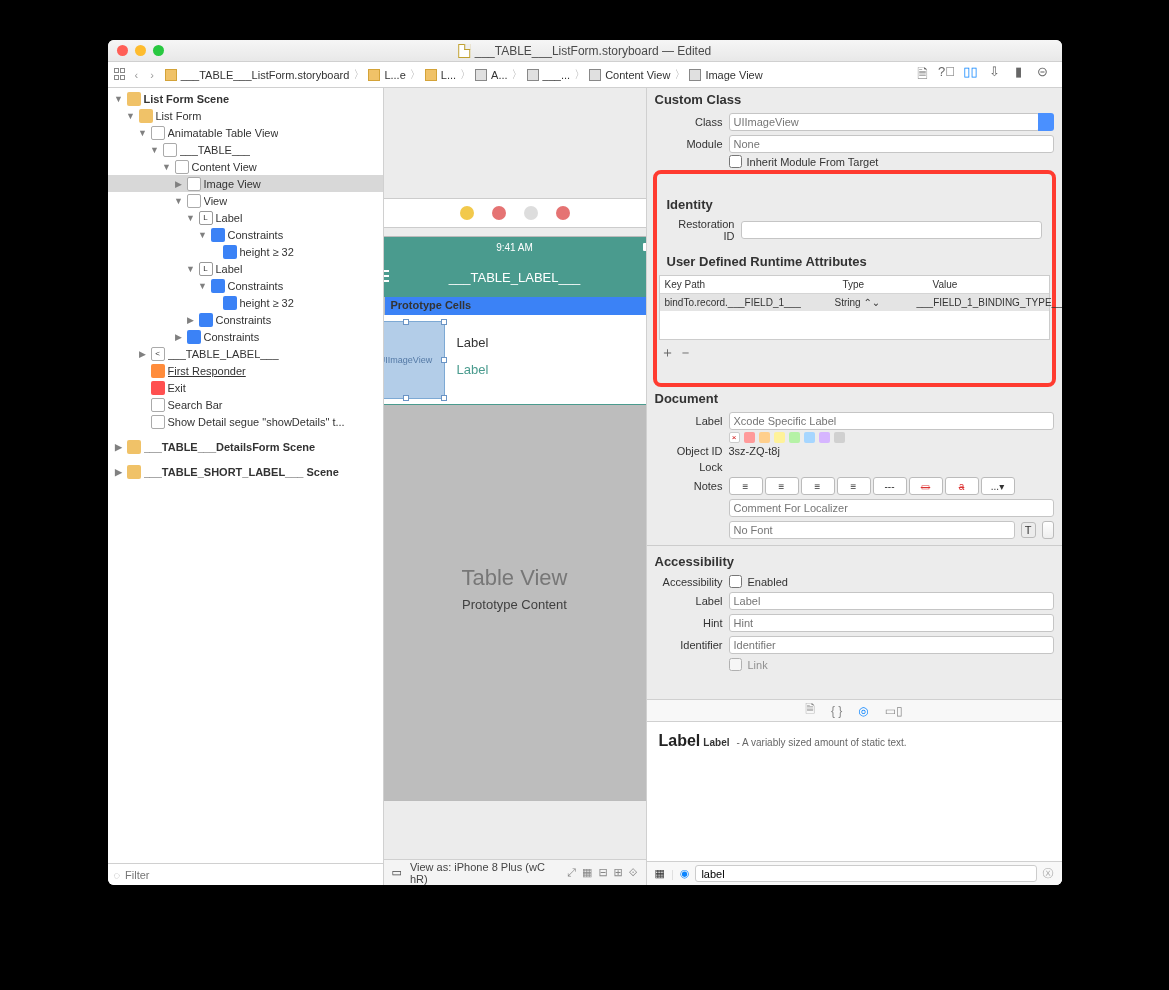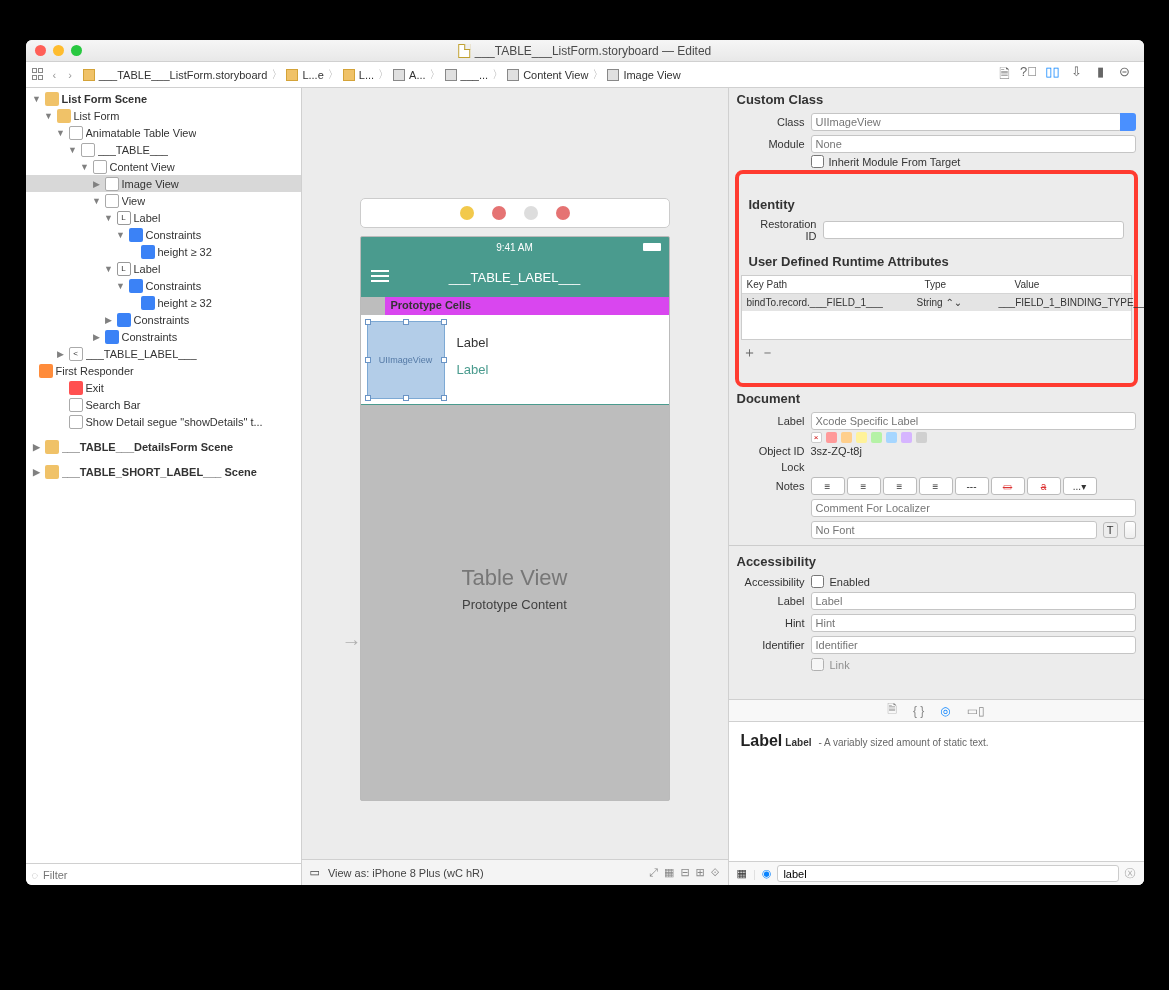--- a/index.html
+++ b/index.html
@@ -1,17 +1,17 @@
 <!DOCTYPE html>
 <html><head>
 <meta charset="utf-8">
 <style>
 * { box-sizing: border-box; margin: 0; padding: 0; font-family: -apple-system, "Helvetica Neue", Arial, sans-serif; }
 body { background: #000; display: flex; align-items: flex-start; justify-content: center; }
-.window { width: 1118px; height: 845px; background: #ececec; border-radius: 6px; box-shadow: 0 10px 30px rgba(0,0,0,.5); display: flex; flex-direction: column; overflow: hidden; margin: 40px 0; position: relative; }
+.window { width: 954px; height: 845px; background: #ececec; border-radius: 6px; box-shadow: 0 10px 30px rgba(0,0,0,.5); display: flex; flex-direction: column; overflow: hidden; margin: 40px 0; position: relative; }
 .titlebar { height: 22px; background: linear-gradient(#f6f6f6,#e8e8e8); border-bottom: 1px solid #d0d0d0; display: flex; align-items: center; position: relative; font-size: 12px; color: #4a4a4a; }
 .traffic { display: flex; gap: 7px; margin-left: 9px; }
 .dot { width: 11px; height: 11px; border-radius: 50%; }
 .dot.red{background:#ff5f57;} .dot.yellow{background:#febc2e;} .dot.green{background:#28c840;}
 .title-center { position: absolute; left: 50%; transform: translateX(-50%); display: flex; align-items: center; gap: 5px; }
 .file-icon { width: 12px; height: 14px; background: #fff; border:1px solid #c0a030; position: relative; }
 .file-icon::after { content:''; position:absolute; right:-1px; top:-1px; width:5px;height:5px; background:#eee; border-left:1px solid #c0a030;border-bottom:1px solid #c0a030;}
 .toolbar { height: 26px; background:#fff; border-bottom:1px solid #d0d0d0; display:flex; align-items:center; font-size:11px; color:#333; }
 .tb-left { display:flex; align-items:center; gap:4px; padding: 0 6px; }
 .grid-icon { width:13px; height:13px; display:flex; flex-wrap:wrap; gap:1px; }
@@ -47,21 +47,21 @@
 .canvas-area{ flex:1; position:relative; overflow:hidden;}
 .device { position:absolute; left:50%; top:110px; transform:translateX(-50%); width:310px; }
 .dev-toolbar{ height:30px; background:#fff; border:1px solid #ccc; border-radius:5px; margin-bottom:8px; display:flex; align-items:center; justify-content:center; gap:18px;}
 .circ{width:14px;height:14px;border-radius:50%;}
 .dev-screen{ border:1px solid #bbb; background:#bdbdbd; height:565px; border-radius:2px; overflow:hidden; }
 .statusbar{ height:20px; background:#4a9b8e; display:flex; align-items:center; justify-content:center; color:#fff; font-size:10px; position:relative;}
 .statusbar .batt{ position:absolute; right:8px; width:18px; height:8px; background:#fff; border-radius:1px;}
 .navbar{ height:40px; background:#4a9b8e; display:flex; align-items:center; color:#fff; font-size:13px;}
 .navbar .menu{ width:18px;height:14px; margin-left:10px; background:repeating-linear-gradient(#fff,#fff 2px,transparent 2px,transparent 5px);}
 .navbar .navtitle{ flex:1; text-align:center; margin-right:28px;}
-.proto-head{ background:#d946ef; height:18px; font-size:11px; font-weight:bold; padding:2px 6px; color:#333;margin-left:24px;}
+.proto-head{ background:#3b82f6; height:18px; font-size:11px; font-weight:bold; padding:2px 6px; color:#333;margin-left:24px;}
 .cell{ background:#fff; height:90px; border-bottom:1px solid #4a9b8e; position:relative;}
 .imgview{ position:absolute; left:6px; top:6px; width:78px; height:78px; background:#b3cde8; border:1px solid #7da9d4; display:flex; align-items:center;justify-content:center; font-size:9px; color:#5479a5;}
 .handle{ position:absolute; width:6px; height:6px; background:#fff; border:1px solid #6a94c5;}
 .lbls{ position:absolute; left:96px; top:20px; font-size:13px;}
 .lbl1{ color:#333; padding-bottom:12px;}
 .lbl2{ color:#4a9b8e;}
 .tv-placeholder{ text-align:center; margin-top:160px; color:#888;}
 .tv-placeholder .big{ font-size:22px; color:#777; margin-bottom:6px;}
 .tv-placeholder .sm{ font-size:13px; color:#404040;}
 .canvas-bottom{ height:26px; border-top:1px solid #d0d0d0; background:#f4f4f4; display:flex; align-items:center; font-size:11px; color:#444; padding:0 8px; gap:8px;}
@@ -252,21 +252,21 @@
           <div class="row" style="padding-left: 66px;">
             <span class="disc">▶</span>
             <span class="ricon ic-constraint"></span>
             <span class="lbl">Constraints</span>
           </div>
           <div class="row" style="padding-left: 30px;">
             <span class="disc">▶</span>
             <span class="ricon ic-segue">&lt;</span>
             <span class="lbl">___TABLE_LABEL___</span>
           </div>
-          <div class="row" style="">
+          <div class="row" style="padding-left: 30px; text-decoration: underline;">
             <span class="disc"></span>
             <span class="ricon ic-responder"></span>
             <span class="lbl">First Responder</span>
           </div>
           <div class="row" style="padding-left: 30px;">
             <span class="disc"></span>
             <span class="ricon ic-exit"></span>
             <span class="lbl">Exit</span>
           </div>
           <div class="row" style="padding-left: 30px;">

